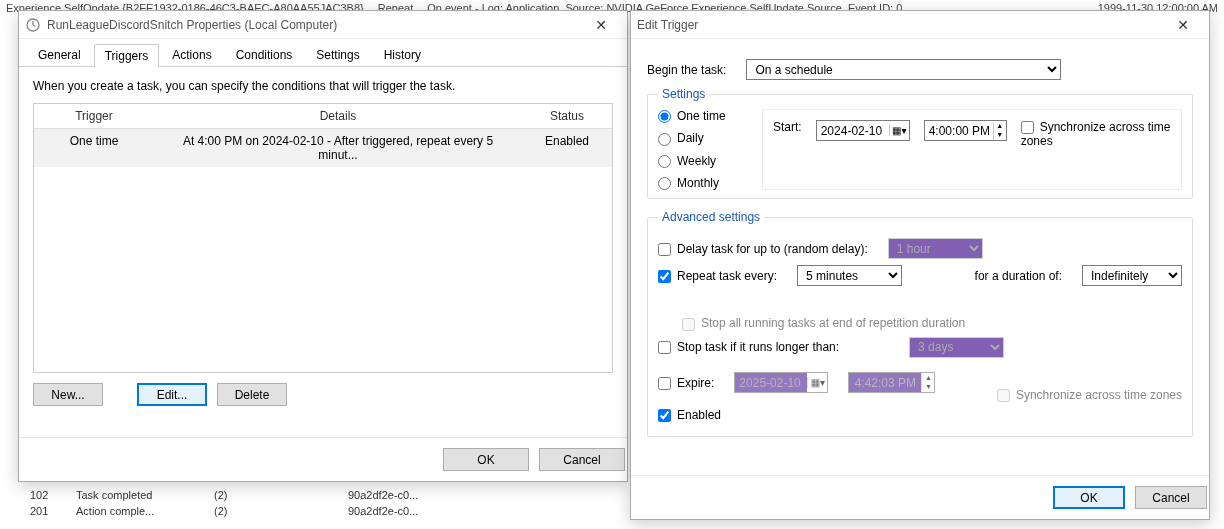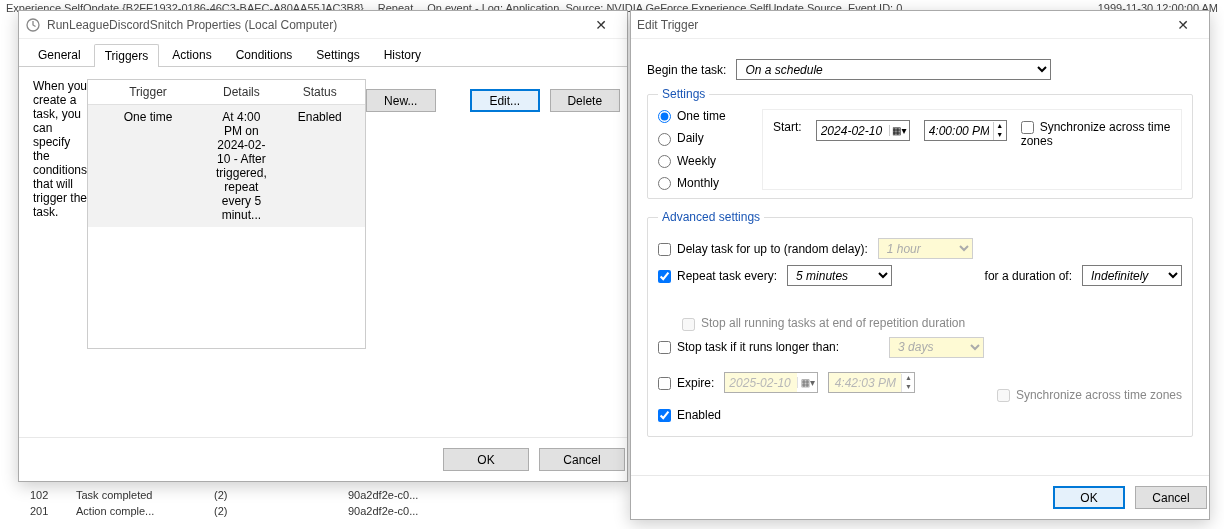--- a/index.html
+++ b/index.html
@@ -25,44 +25,44 @@
   .dlg-titlebar {
     display:flex; align-items:center; height:28px;
     padding:0 6px; border-bottom:1px solid #eee;
     font-size:12px; color:#555;
   }
   .dlg-titlebar .icon { width:16px; height:16px; margin-right:6px; display:inline-flex; align-items:center; justify-content:center;}
   .dlg-close { margin-left:auto; width:40px; height:26px; display:flex; align-items:center; justify-content:center; font-size:14px; color:#333;}
   .tabs { display:flex; padding:4px 8px 0 8px; gap:2px; border-bottom:1px solid #ccc;}
   .tab { padding:4px 10px; border:1px solid transparent; border-bottom:none; border-radius:2px 2px 0 0; cursor:pointer;}
   .tab.active { border-color:#ccc; background:#fff; position:relative; top:1px;}
-  .tab-body { padding:12px 14px; flex:1; display:flex; flex-direction:row;}
+  .tab-body { padding:12px 14px; flex:1; display:flex; flex-direction:column;}
   .intro { margin-bottom:10px;}
   .trigger-table { border:1px solid #ccc; height:270px; background:#fff; font-size:12px;}
   .tt-head { display:flex; border-bottom:1px solid #e0e0e0; font-weight:400; color:#333;}
   .tt-head div, .tt-row div { padding:5px 8px;text-align:center;}
   .col-trigger{width:120px;}
   .col-details{flex:1;}
   .col-status{width:90px;}
   .tt-row { display:flex; }
   .tt-row.sel { background:#f2f2f2;}
   .btn {
     min-width:70px; height:23px; border:1px solid #adadad; background:#e1e1e1;
     font-size:12px; padding:0 12px; cursor:pointer; display:inline-flex; align-items:center; justify-content:center;
   }
   .btn.focus { border:2px solid #0078d7; background:#e5f1fb;margin-left:24px;}
   .btn-row { display:flex; gap:10px; margin-top:10px;}
   .bottom-ok { display:flex; gap:10px; justify-content:flex-end; padding:10px 2px; border-top:1px solid #e8e8e8;}
   
-  .form-row { display:flex; align-items:center; gap:10px; margin:6px 0;}
+  .form-row { display:flex; align-items:center; gap:20px; margin:6px 0;}
   .label { font-size:12px;}
   select, input[type=text] {
-    font-family:inherit; font-size:12px; height:21px; border:1px solid #7a7a7a; padding:0 4px; background:#fff;font-style:italic;
-  }
-  select:disabled, input:disabled { background:#fef9c3; color:#888; border-color:#bbb;}
+    font-family:inherit; font-size:12px; height:21px; border:1px solid #7a7a7a; padding:0 4px; background:#fff;
+  }
+  select:disabled, input:disabled { background:#4c1d95; color:#888; border-color:#bbb;}
   input[type=checkbox] { width:13px; height:13px; margin:0 6px 0 0; vertical-align:middle;}
   input[type=radio] { width:13px; height:13px; margin:0 6px 0 0; vertical-align:middle;}
   .fieldset { border:1px solid #ddd; border-radius:2px; padding:8px 10px; margin:4px 0;}
   .fieldset-title { position:relative; top:-16px; background:#fff; display:inline-block; padding:0 4px; color:#1a56b5; font-size:12px;}
   .radio-col { display:flex; flex-direction:column; gap:8px; width:90px;}
   .settings-grid {display:flex; gap:14px; }
   .settings-right { flex:1; border:1px solid #eee; padding:10px; display:flex; align-items:flex-start; gap:14px;}
   .date-input { display:inline-flex; align-items:center; border:1px solid #7a7a7a; height:21px;}
   .date-input input { border:none; height:19px; width:72px;}
   .date-input .cal { width:20px; text-align:center; font-size:10px; border-left:1px solid #ccc;}

